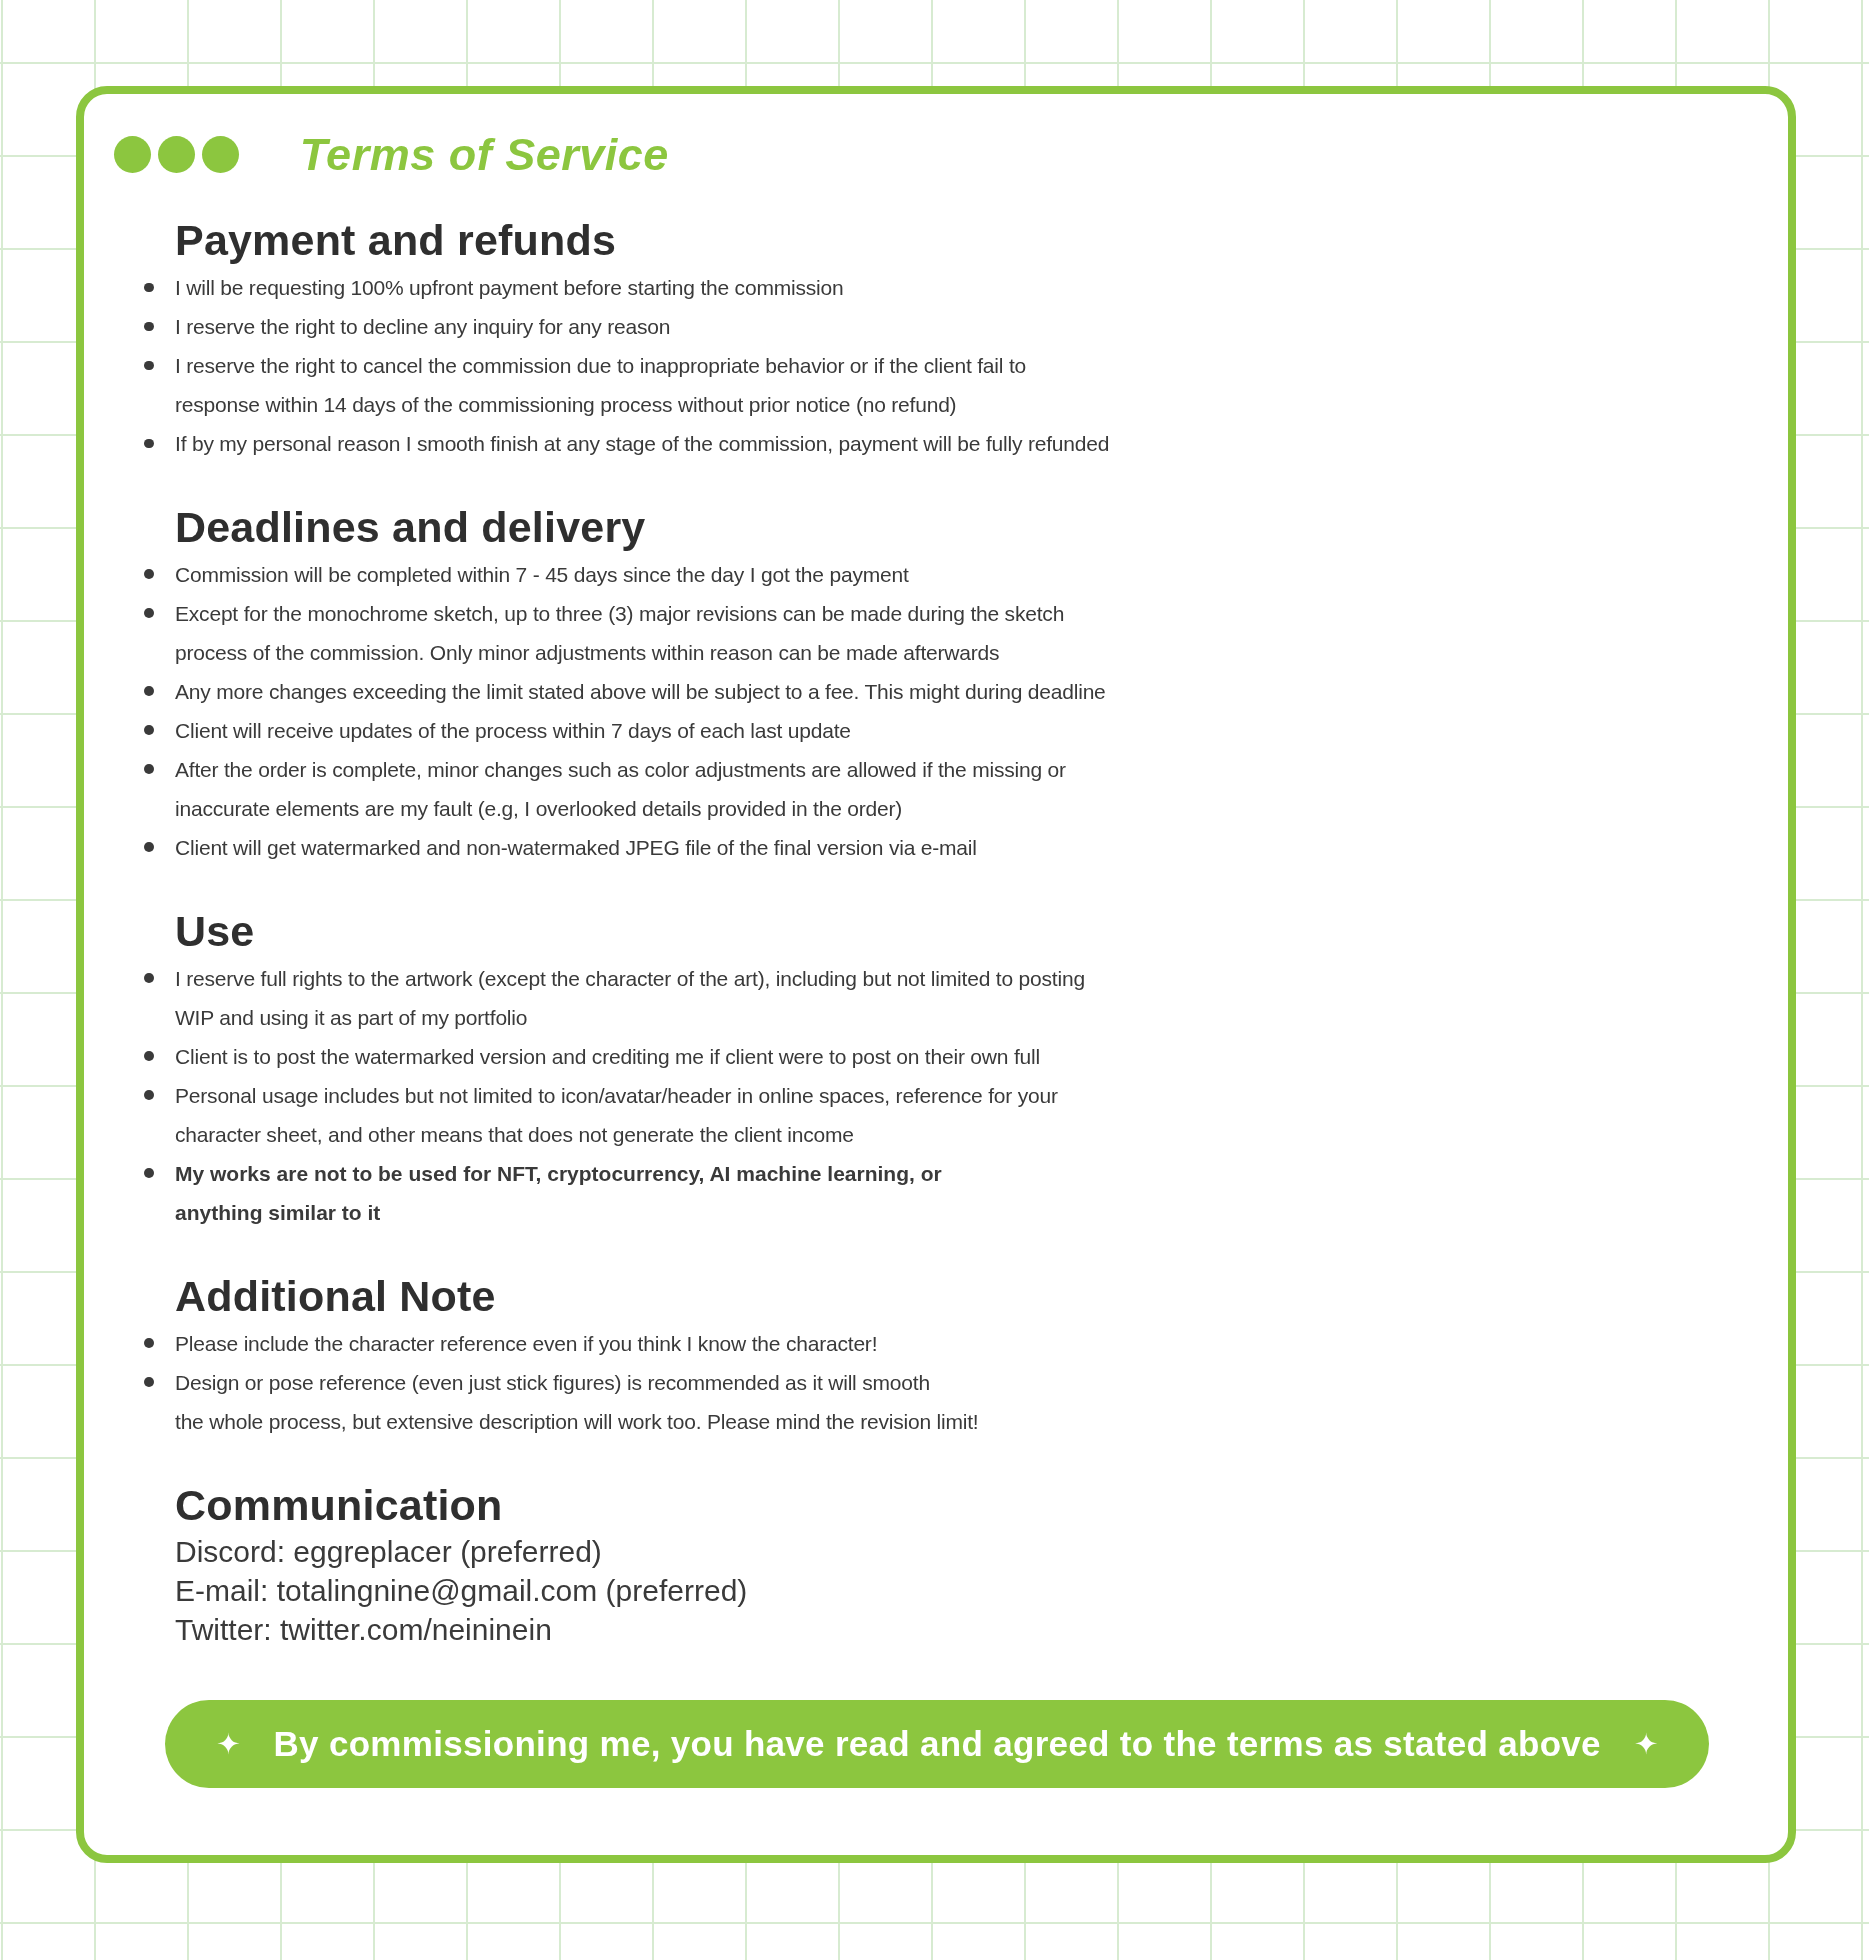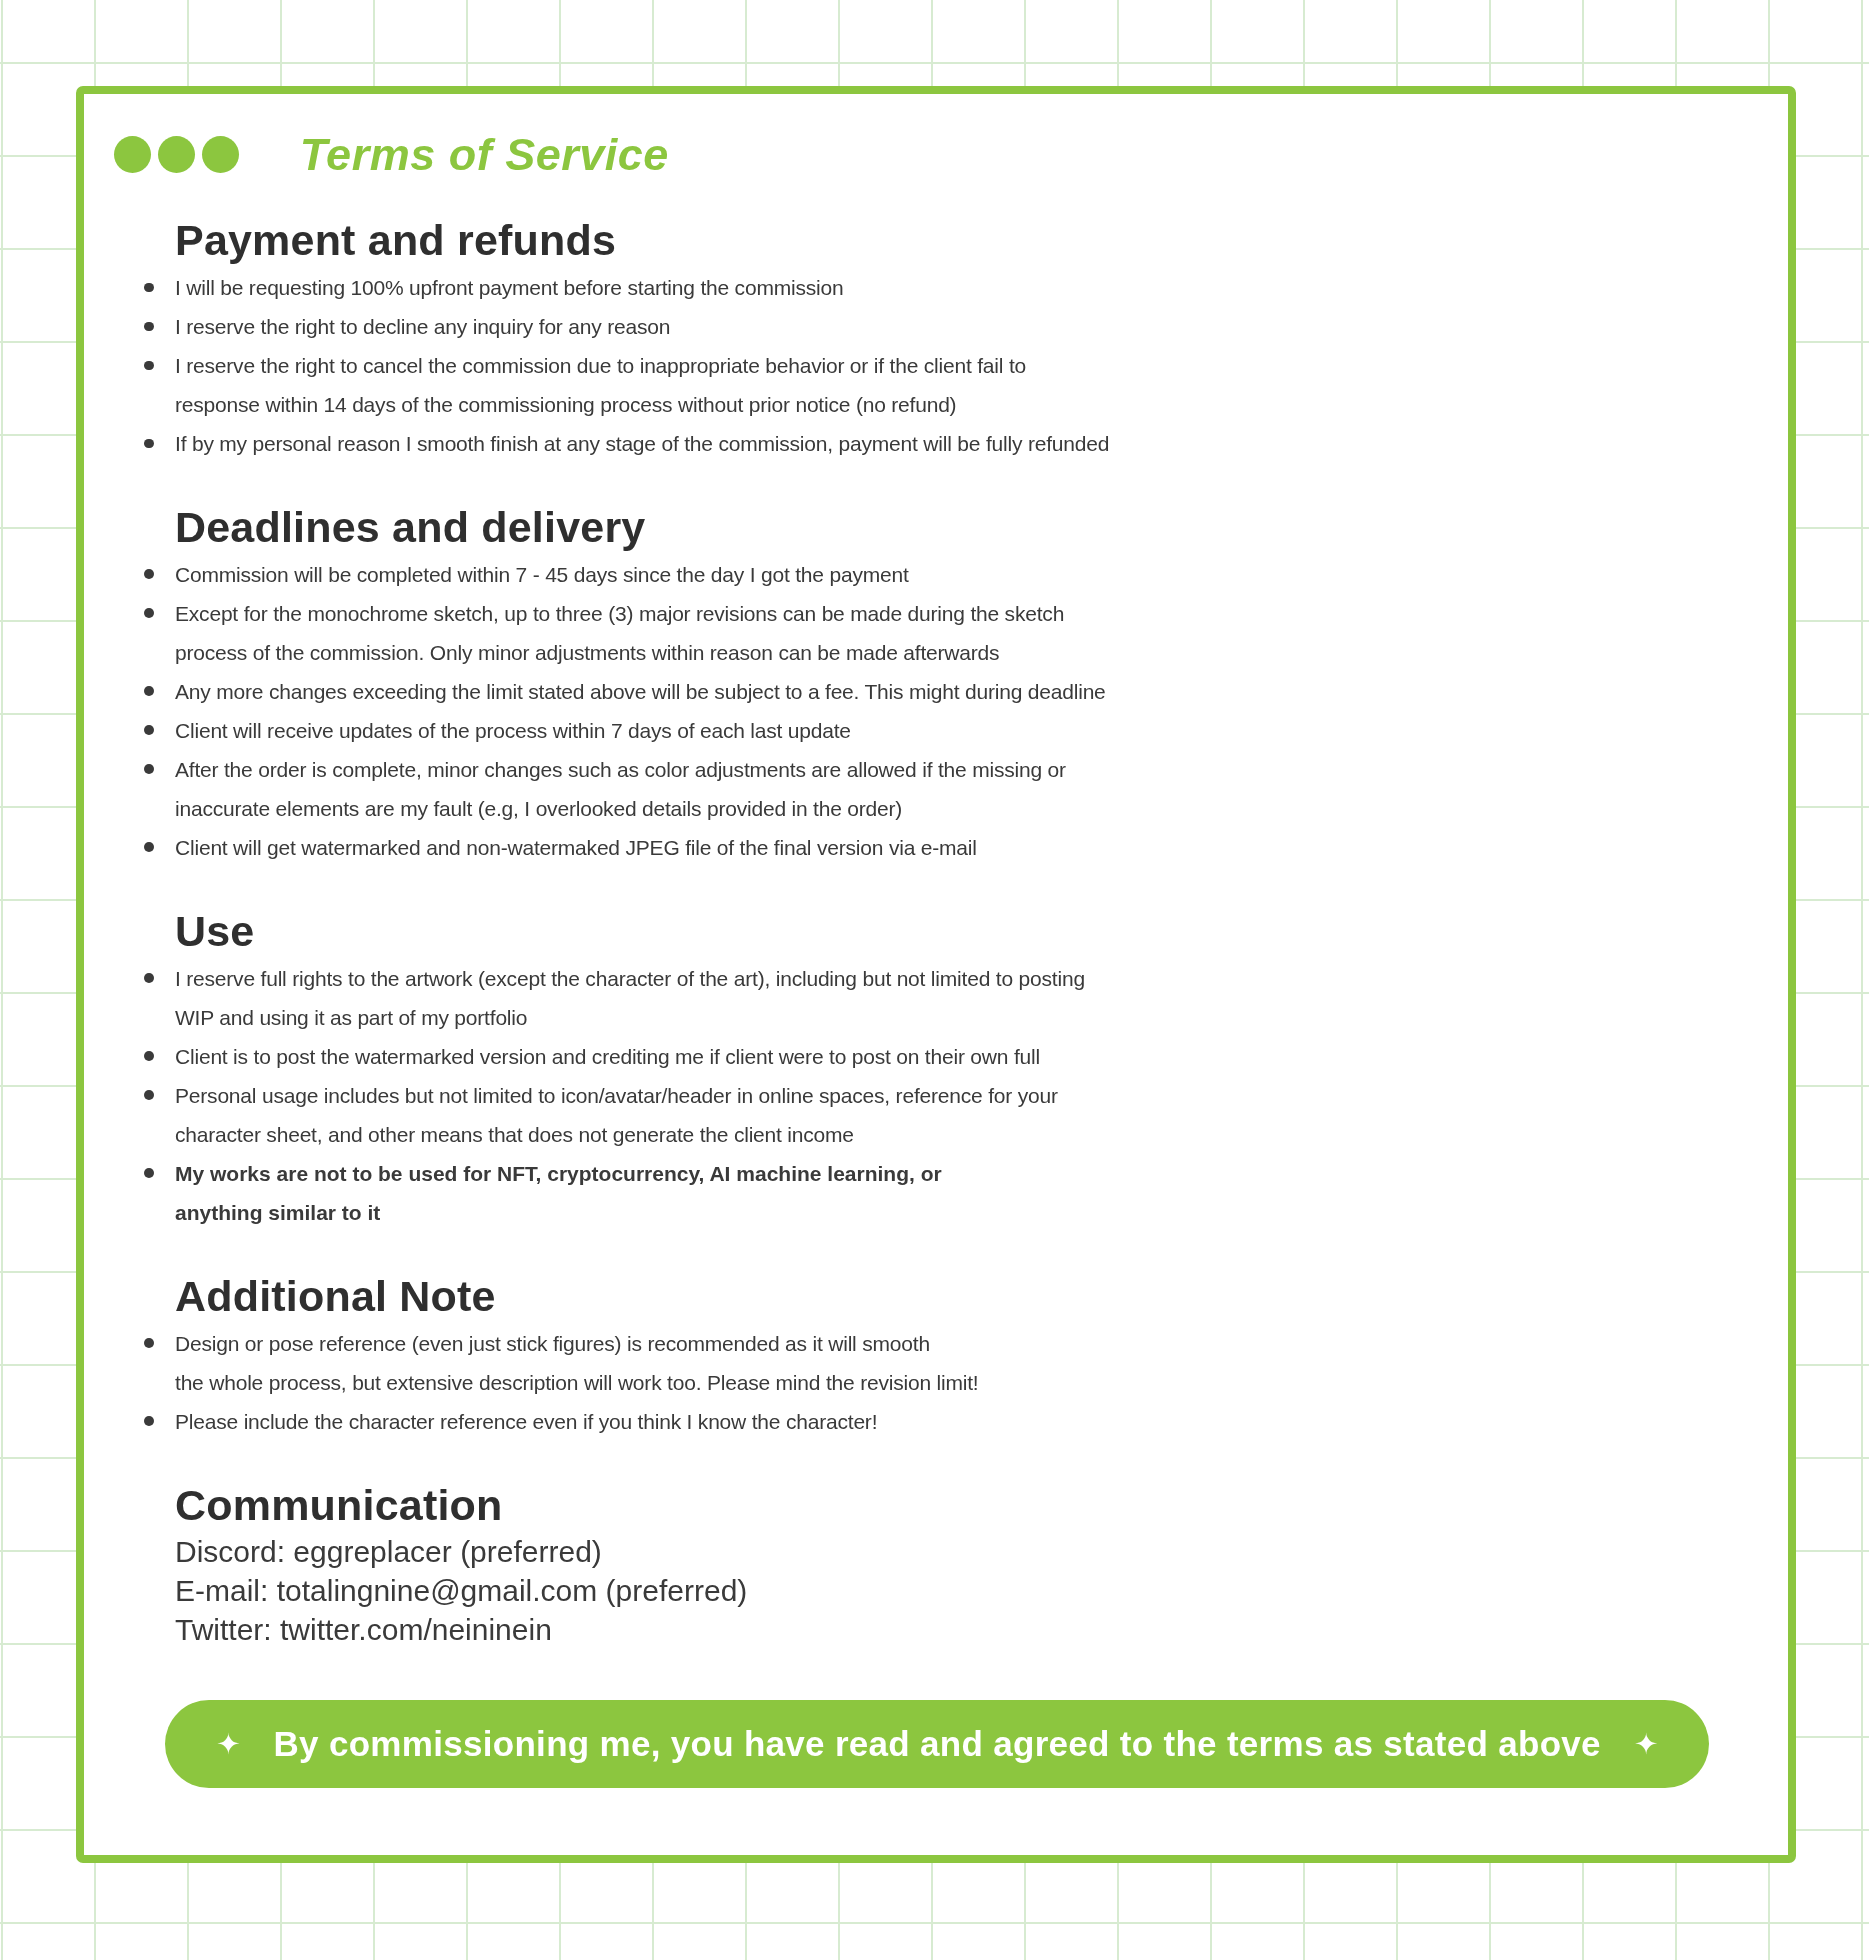--- a/index.html
+++ b/index.html
@@ -27,21 +27,21 @@
     background-size:93px 93px, 93px 93px;
     background-position:1px 0, 0 62px;
     overflow:hidden;
   }
   .card{
     position:absolute;
     left:76px;top:86px;
     width:1720px;height:1777px;
     background:var(--card-bg);
     border:8.8px solid var(--accent);
-    border-radius:7px;
+    border-radius:31px;
     padding:33px 50px 0 91px;
   }
   .card-header{
     display:flex;
     align-items:center;
     height:55px;
     margin-left:-61px;
   }
   .dots{display:flex;gap:6.9px;}
   .dot{width:37px;height:37px;border-radius:50%;background:var(--accent);}
@@ -168,23 +168,23 @@
         <li>Personal usage includes but not limited to icon/avatar/header in online spaces, reference for your
 character sheet, and other means that does not generate the client income</li>
         <li class="bold">My works are not to be used for NFT, cryptocurrency, AI machine learning, or
 anything similar to it</li>
       </ul>
     </section>
 
     <section>
       <h2>Additional Note</h2>
       <ul class="bullets">
+        <li>Please include the character reference even if you think I know the character!</li>
         <li>Design or pose reference (even just stick figures) is recommended as it will smooth
 the whole process, but extensive description will work too. Please mind the revision limit!</li>
-        <li>Please include the character reference even if you think I know the character!</li>
       </ul>
     </section>
 
     <section>
       <h2>Communication</h2>
       <div class="contact-lines">
         <div>Discord: eggreplacer (preferred)</div>
         <div>E-mail: totalingnine@gmail.com (preferred)</div>
         <div>Twitter: twitter.com/neininein</div>
       </div>

